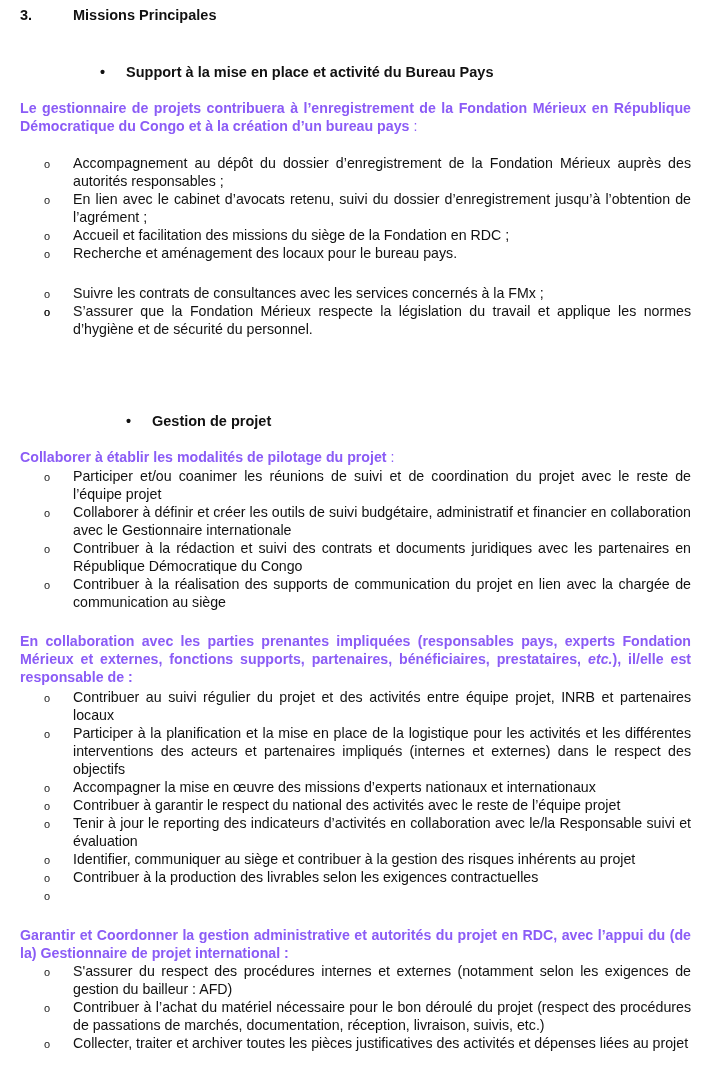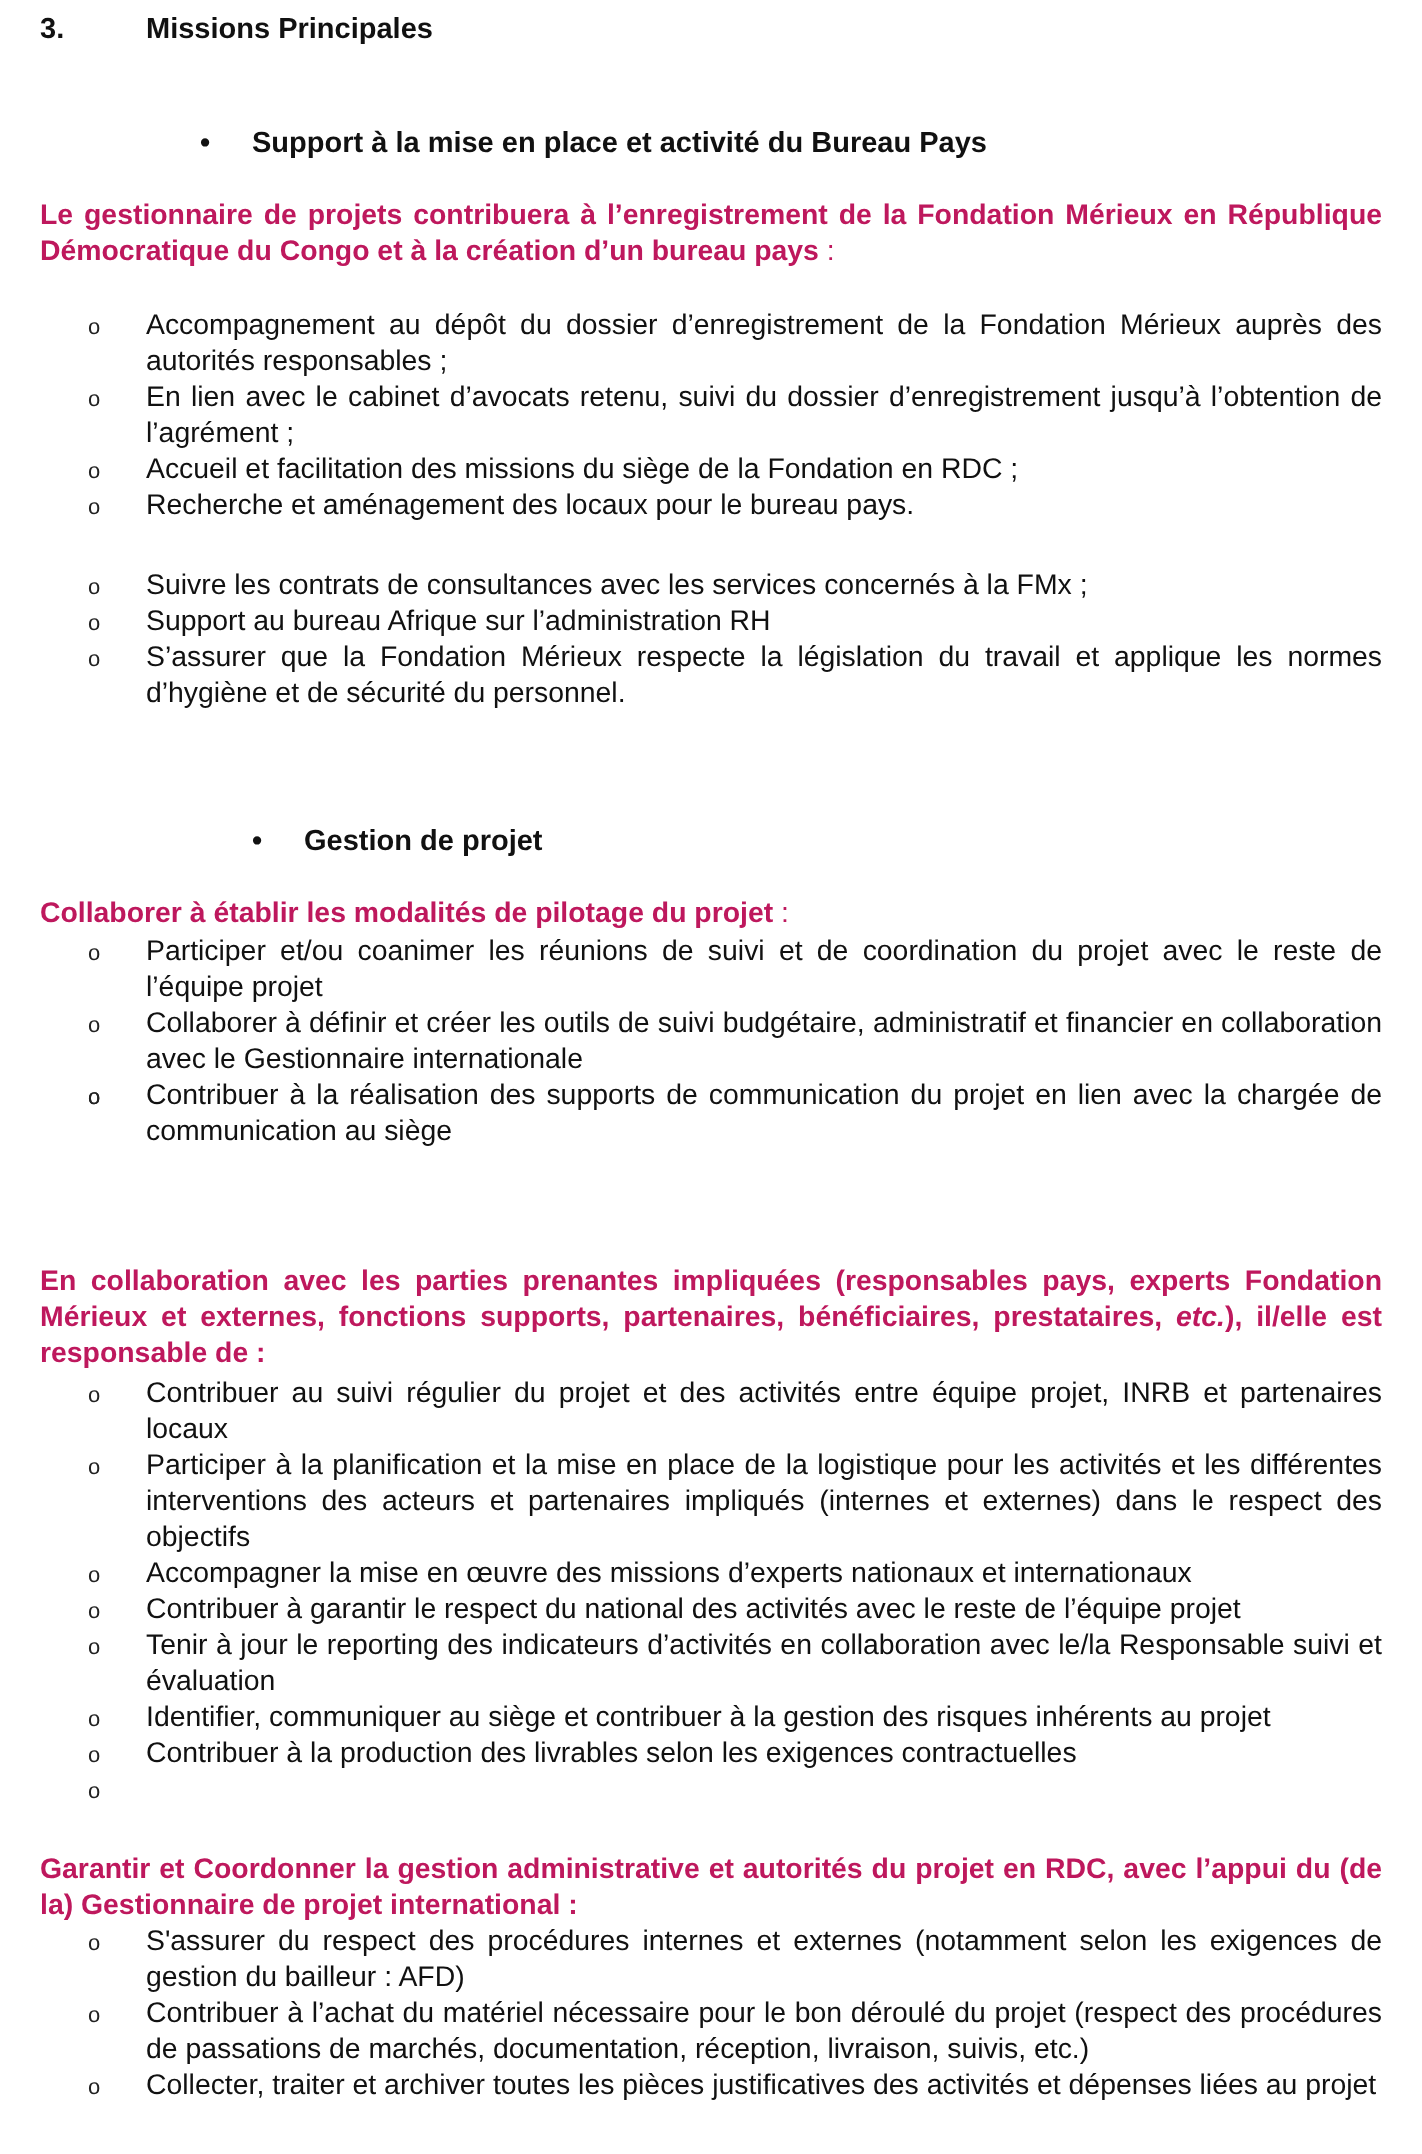--- a/index.html
+++ b/index.html
@@ -9,21 +9,21 @@
     font-size: 14.2px; color: #111111;
   }
   .page { position: absolute; left: 20px; top: 0; width: 671px; }
   .h3 { position: absolute; left: 0; top: 7px; font-weight: bold; font-size: 14.5px; }
   .h3 .num { position: absolute; left: 0; }
   .h3 .title { position: absolute; left: 53px; white-space: nowrap; }
   .bul { position: absolute; font-weight: bold; font-size: 14.5px; white-space: nowrap; }
   .bul .dot { position: absolute; left: 0; top: 0; }
   .bul .txt { position: absolute; left: 26px; top: 0; }
   .intro {
-    position: absolute; left: 0; width: 671px; color: #be185d; font-weight: bold;
+    position: absolute; left: 0; width: 671px; color: #8b5cf6; font-weight: bold;
     line-height: 18px; font-size: 14.2px; text-align: justify;
   }
   .intro .plain { font-weight: normal; }
   .intro i { font-style: italic; }
   ul.sub { position: absolute; left: 0; width: 671px; margin: 0; padding: 0; list-style: none; }
   ul.sub li {
     position: relative; padding-left: 53px; line-height: 18px; text-align: justify;
     margin: 0;
   }
   ul.sub li .circle {
@@ -51,37 +51,37 @@
 
   <ul class="sub" style="top:154px;">
     <li><span class="circle">o</span><span>Accompagnement au dépôt du dossier d’enregistrement de la Fondation Mérieux auprès des autorités responsables ;</span></li>
     <li><span class="circle">o</span><span>En lien avec le cabinet d’avocats retenu, suivi du dossier d’enregistrement jusqu’à l’obtention de l’agrément ;</span></li>
     <li><span class="circle">o</span><span>Accueil et facilitation des missions du siège de la Fondation en RDC ;</span></li>
     <li><span class="circle">o</span><span>Recherche et aménagement des locaux pour le bureau pays.</span></li>
   </ul>
 
   <ul class="sub" style="top:284px;">
     <li><span class="circle">o</span><span>Suivre les contrats de consultances avec les services concernés à la FMx ;</span></li>
-    <li><span class="circle">o</span><span>Support au bureau Afrique sur l’administration RH</span></li>
+    <li><span class="circle">o</span></li>
     <li><span class="circle">o</span><span>S’assurer que la Fondation Mérieux respecte la législation du travail et applique les normes d’hygiène et de sécurité du personnel.</span></li>
   </ul>
 
   <div class="bul" style="left:106px; top:413px;">
     <span class="dot">•</span>
     <span class="txt">Gestion de projet</span>
   </div>
 
   <div class="intro" style="top:448px;">
     <span>Collaborer à établir les modalités de pilotage du projet</span><span class="plain"> :</span>
   </div>
 
   <ul class="sub" style="top:467px;">
     <li><span class="circle">o</span><span>Participer et/ou coanimer les réunions de suivi et de coordination du projet avec le reste de l’équipe projet</span></li>
     <li><span class="circle">o</span><span>Collaborer à définir et créer les outils de suivi budgétaire, administratif et financier en collaboration avec le Gestionnaire internationale</span></li>
-    <li><span class="circle">o</span></li>
+    <li><span class="circle">o</span><span>Contribuer à la rédaction et suivi des contrats et documents juridiques avec les partenaires en République Démocratique du Congo</span></li>
     <li><span class="circle">o</span><span>Contribuer à la réalisation des supports de communication du projet en lien avec la chargée de communication au siège</span></li>
   </ul>
 
   <div class="intro" style="top:632px;">
     <span>En collaboration avec les parties prenantes impliquées (responsables pays, experts Fondation Mérieux et externes, fonctions supports, partenaires, bénéficiaires, prestataires, </span><i>etc.</i><span>), il/elle est responsable de :</span>
   </div>
 
   <ul class="sub" style="top:688px;">
     <li><span class="circle">o</span><span>Contribuer au suivi régulier du projet et des activités entre équipe projet, INRB et partenaires locaux</span></li>
     <li><span class="circle">o</span><span>Participer à la planification et la mise en place de la logistique pour les activités et les différentes interventions des acteurs et partenaires impliqués (internes et externes) dans le respect des objectifs</span></li>

